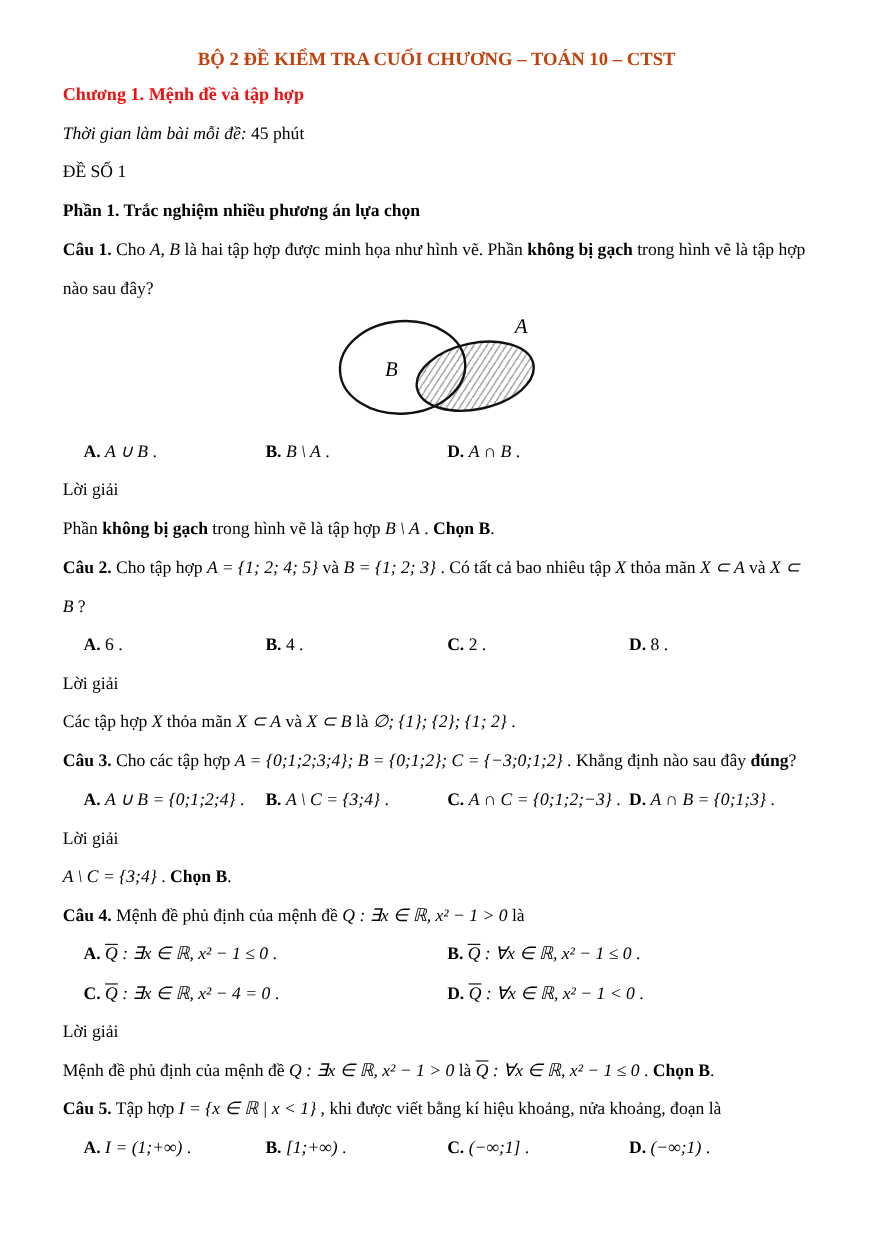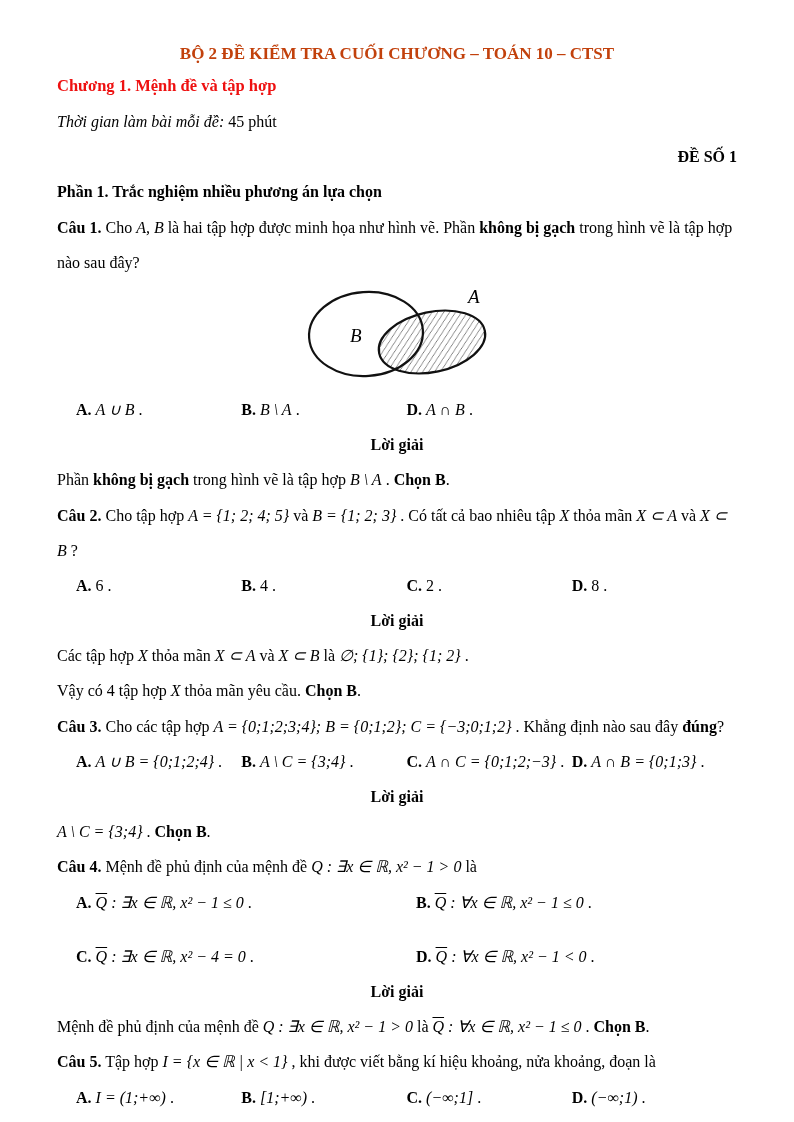--- a/index.html
+++ b/index.html
@@ -16,27 +16,27 @@
   }
   .doc-subtitle {
     margin: 0 0 8px 0; 
     font-size: 16.5px; font-weight: bold; color: #ee1111;
   }
   .line { margin: 0; line-height: 2.2; }
   .b { font-weight: bold; }
   .i { font-style: italic; }
   .m { font-style: italic; }
   .ol { text-decoration: overline; }
-  .loi { text-align: center; font-weight: bold; }
-  .exam-no { font-weight: bold; text-align: right; }
+  .loi { text-align: left; font-weight: normal; }
+  .exam-no { font-weight: normal; text-align: left; }
   .part-head { font-weight: bold; }
   .part-note { font-style: italic; }
   .opts { display: grid; padding-left: 19px; }
   .c4 { grid-template-columns: repeat(4, 1fr); }
-  .c2 { grid-template-columns: 1fr 1fr; gap: 19px; }
+  .c2 { grid-template-columns: 1fr 1fr; }
   .opt { white-space: nowrap; }
   figure.venn { margin: 4px auto 2px auto; width: 210px; text-align: center; }
   .vlabel { font-family: "Liberation Serif", serif; font-style: italic; font-size: 19px; fill: #000; }
 </style>
 </head>
 <body>
 
 <div class="page">
 
   <h1 class="doc-title">BỘ 2 ĐỀ KIỂM TRA CUỐI CHƯƠNG – TOÁN 10 – CTST</h1>
@@ -76,21 +76,20 @@
   <section>
     <p class="line"><span class="b">Câu 2.</span><span> Cho tập hợp </span><span class="m">A = {1; 2; 4; 5}</span><span> và </span><span class="m">B = {1; 2; 3}</span><span> . Có tất cả bao nhiêu tập </span><span class="m">X</span><span> thỏa mãn </span><span class="m">X ⊂ A</span><span> và </span><span class="m">X ⊂ B</span><span> ?</span></p>
     <div class="opts c4">
       <span class="line opt"><span class="b">A. </span><span>6 .</span></span>
       <span class="line opt"><span class="b">B. </span><span>4 .</span></span>
       <span class="line opt"><span class="b">C. </span><span>2 .</span></span>
       <span class="line opt"><span class="b">D. </span><span>8 .</span></span>
     </div>
     <p class="line loi">Lời giải</p>
     <p class="line"><span>Các tập hợp </span><span class="m">X</span><span> thỏa mãn </span><span class="m">X ⊂ A</span><span> và </span><span class="m">X ⊂ B</span><span> là </span><span class="m">∅; {1}; {2}; {1; 2}</span><span> .</span></p>
-    <p class="line"><span>Vậy có 4 tập hợp </span><span class="m">X</span><span> thỏa mãn yêu cầu. </span><span class="b">Chọn B</span><span>.</span></p>
   </section>
 
   <section>
     <p class="line"><span class="b">Câu 3.</span><span> Cho các tập hợp </span><span class="m">A = {0;1;2;3;4}; B = {0;1;2}; C = {−3;0;1;2}</span><span> . Khẳng định nào sau đây </span><span class="b">đúng</span><span>?</span></p>
     <div class="opts c4">
       <span class="line opt"><span class="b">A. </span><span class="m">A ∪ B = {0;1;2;4}</span><span> .</span></span>
       <span class="line opt"><span class="b">B. </span><span class="m">A \ C = {3;4}</span><span> .</span></span>
       <span class="line opt"><span class="b">C. </span><span class="m">A ∩ C = {0;1;2;−3}</span><span> .</span></span>
       <span class="line opt"><span class="b">D. </span><span class="m">A ∩ B = {0;1;3}</span><span> .</span></span>
     </div>

